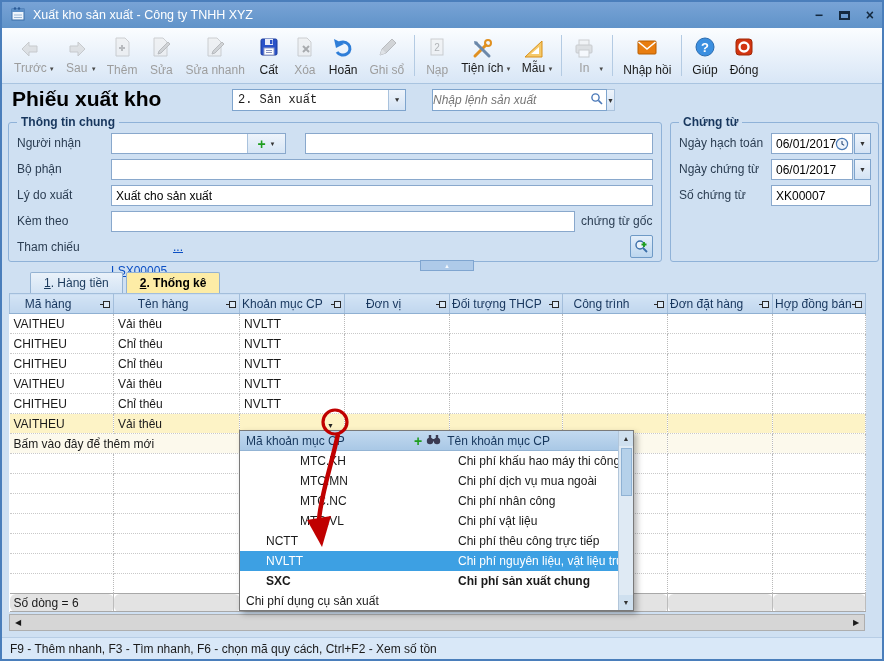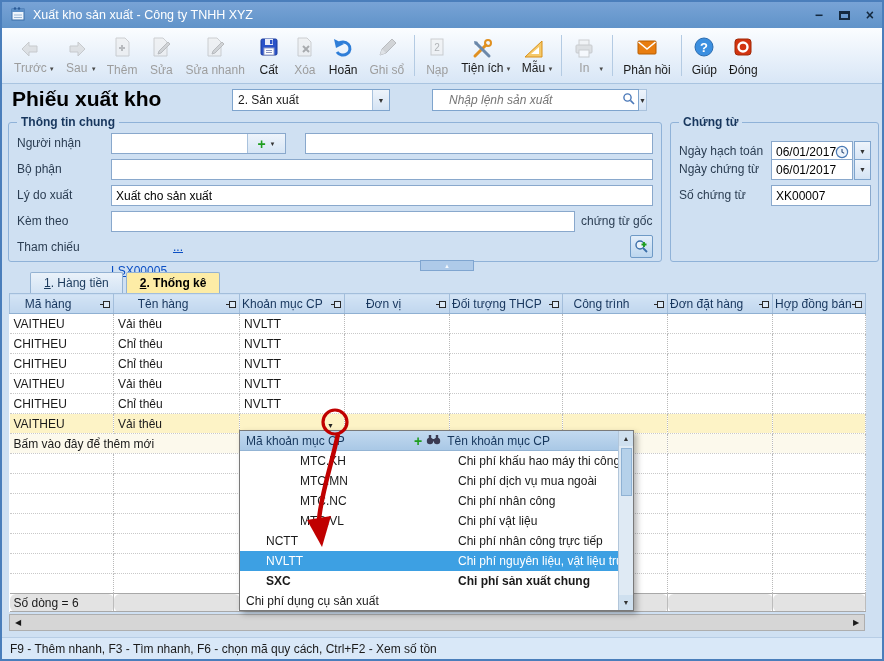--- a/index.html
+++ b/index.html
@@ -33,24 +33,24 @@
   .tb-sep { width:1px; background:#b4cbe3; margin:5px 4px; }
 
   
   .page-title { position:absolute; left:10px; top:85px; font-size:21px; font-weight:bold; color:#000; }
   .combo { position:absolute; background:#fff; border:1px solid #7ea4cd; height:22px;
     display:flex; align-items:center; }
   .combo .val { flex:1; padding:0 5px; font-size:12px; white-space:nowrap; overflow:hidden; }
   .combo .btn { width:17px; height:100%; background:linear-gradient(#eef4fb,#d4e3f4);
     border-left:1px solid #a9c2dd; display:flex; align-items:center; justify-content:center;
     font-size:7px; color:#333; }
-  .type-select { left:230px; top:87px; width:158px; }
+  .type-select { left:230px; top:87px; width:174px;font-family:Liberation Mono, monospace; }
   .search-wrap { position:absolute; left:430px; top:87px; width:178px; height:22px; display:flex; }
   .search-box { flex:1; border:1px solid #7ea4cd; background:#fff; display:flex; align-items:center; }
-  .search-box input { border:none; outline:none; flex:1; height:100%; padding:0 16px;
+  .search-box input { border:none; outline:none; flex:1; height:100%; padding:0 0;
     font-style:italic; color:#9b9b9b; font-size:12px; font-family:"Liberation Sans",sans-serif; background:transparent; }
   .search-btn { width:20px; border:1px solid #a9c2dd; border-left:none;
     background:linear-gradient(#eef4fb,#d4e3f4); display:flex; align-items:center; justify-content:center;
     gap:1px; font-size:7px; color:#333; }
 
   
   .groupbox { position:absolute; border:1px solid #8fb2d8; border-radius:3px; }
   .groupbox .g-title { position:absolute; top:-8px; left:8px; background:#cfe0f2;
     padding:0 4px; font-weight:bold; color:#17365d; font-size:12px; }
   .g1 { left:6px; top:120px; width:654px; height:140px; }
@@ -298,21 +298,21 @@
         <span class="tb-caret">▼</span>
     </span>
     <span class="tb-sep"></span>
     <span class="tb-item">
       <span class="ic">
           <svg width="24" height="24" viewBox="0 0 24 24">
             <rect x="3" y="6" width="18" height="13" rx="1" fill="#e87d10" stroke="#b85f00"></rect>
             <path d="M3.5 7 L12 14 L20.5 7" stroke="#fff" stroke-width="1.6" fill="none"></path>
           </svg>
         </span>
-      <span class="lbl">Phản hồi</span>
+      <span class="lbl">Nhập hồi</span>
     </span>
     <span class="tb-sep"></span>
     <span class="tb-item">
       <span class="ic">
           <svg width="24" height="24" viewBox="0 0 24 24">
             <circle cx="12" cy="12" r="9" fill="#3b8fe0" stroke="#2a6cb0"></circle>
             <text x="12" y="16.5" font-size="13" font-weight="bold" text-anchor="middle" fill="#fff" font-family="Liberation Sans">?</text>
           </svg>
         </span>
       <span class="lbl">Giúp</span>
@@ -379,21 +379,21 @@
       <svg width="15" height="15" viewBox="0 0 15 15">
           <circle cx="6" cy="6" r="4" fill="#eaf2fa" stroke="#3a6ea8" stroke-width="1.4"></circle>
           <line x1="9" y1="9" x2="13" y2="13" stroke="#3a6ea8" stroke-width="1.8"></line>
           <path d="M10 3 v5 M7.5 5.5 h5" stroke="#1f9e1f" stroke-width="1.8"></path>
         </svg>
     </span>
   </div>
 
   <div class="groupbox g2">
     <span class="g-title">Chứng từ</span>
-    <div class="f-row" style="top:10px;margin-top:8px;">
+    <div class="f-row" style="top:10px;">
       <span class="f-label">Ngày hạch toán</span>
       <input class="inp" style="left: 100px; width: 82px;" value="06/01/2017">
       <span style="position:absolute; left:164px; top:4px;"><svg width="14" height="14" viewBox="0 0 14 14">
             <circle cx="7" cy="7" r="5.6" fill="#eef4fb" stroke="#4a7ab5" stroke-width="1.2"></circle>
             <path d="M7 4 v3 l2.2 1.4" stroke="#2a4a78" stroke-width="1.1" fill="none"></path>
           </svg></span>
       <span class="combo" style="left:183px; top:0; width:17px; height:21px;">
           <span class="btn" style="border:none;">▼</span>
         </span>
     </div>
@@ -628,21 +628,21 @@
       <div class="dd-row">
           <span class="dd-code lvl1">MTC.NC</span>
           <span class="dd-name">Chi phí nhân công</span>
         </div>
       <div class="dd-row">
           <span class="dd-code lvl1">MTC.VL</span>
           <span class="dd-name">Chi phí vật liệu</span>
         </div>
       <div class="dd-row">
           <span class="dd-code lvl0">NCTT</span>
-          <span class="dd-name">Chi phí nhân công trực tiếp</span>
+          <span class="dd-name">Chi phí thêu công trực tiếp</span>
         </div>
       <div class="dd-row selected">
           <span class="dd-code lvl0">NVLTT</span>
           <span class="dd-name">Chi phí nguyên liệu, vật liệu trực tiếp</span>
         </div>
       <div class="dd-row bold">
           <span class="dd-code lvl0">SXC</span>
           <span class="dd-name">Chi phí sản xuất chung</span>
         </div>
       <div class="dd-row">

